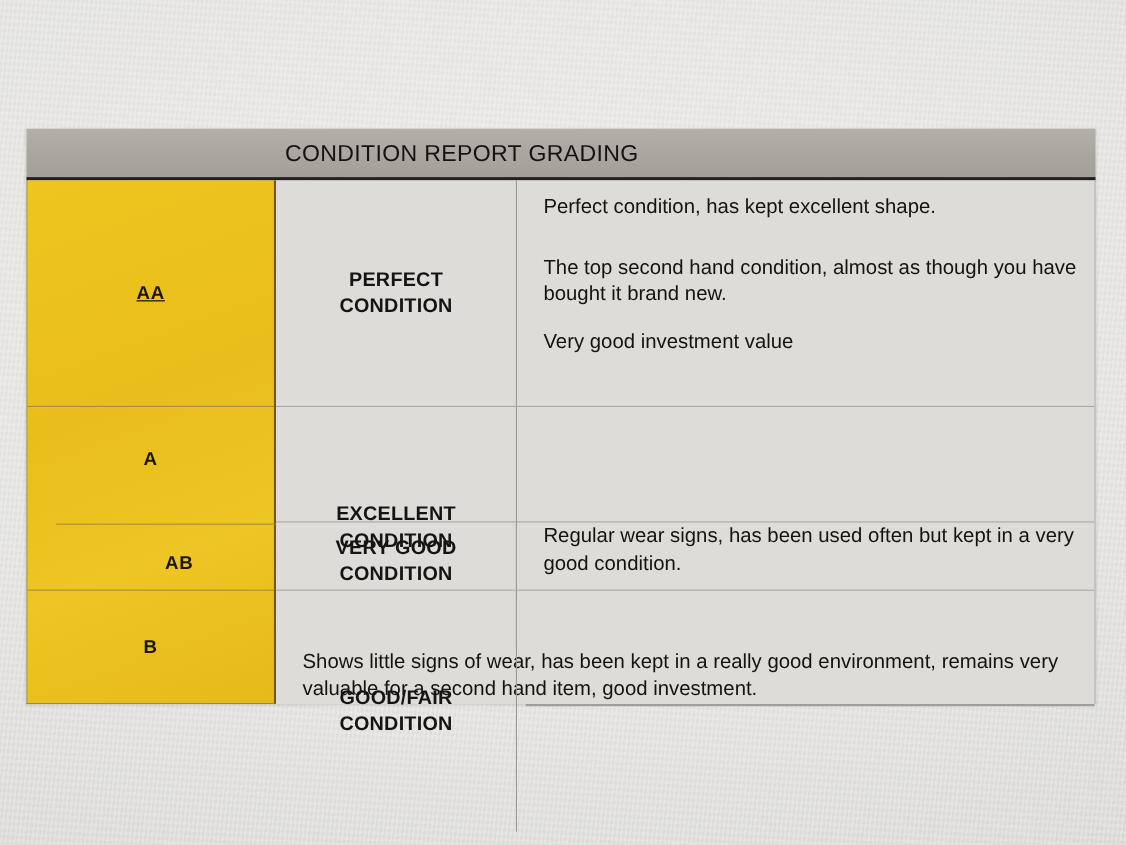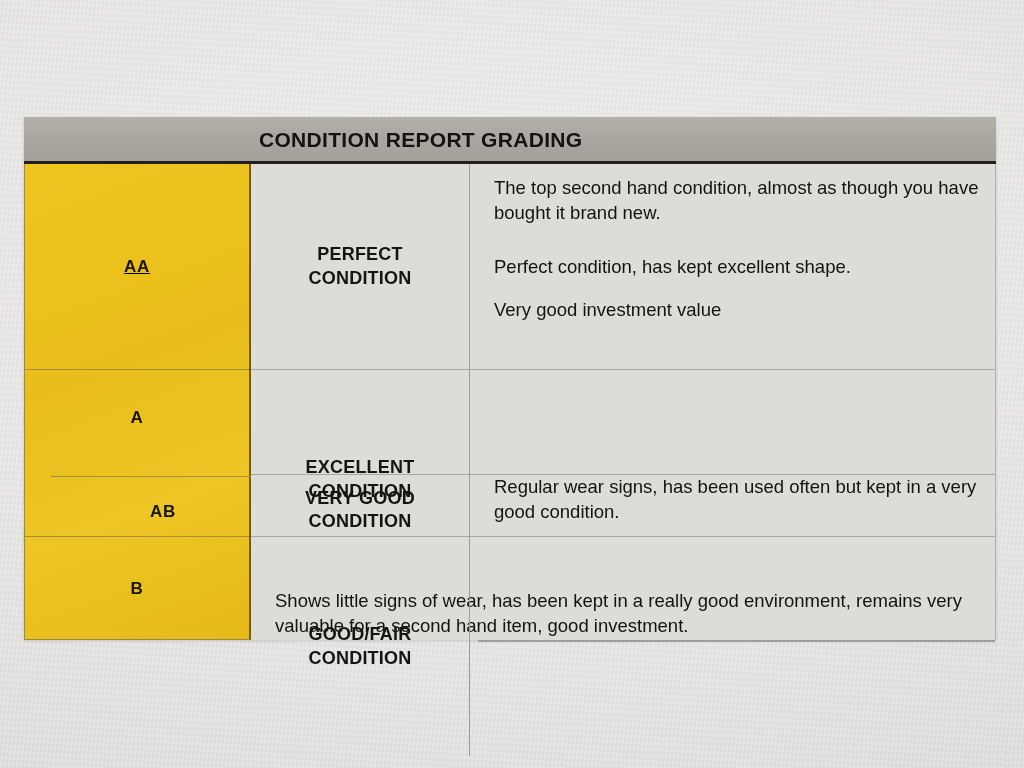--- a/index.html
+++ b/index.html
@@ -49,21 +49,21 @@
     height: 47px;
     background: linear-gradient(180deg, #b3b0a9 0%, #a9a69f 55%, #a3a099 100%);
     border-bottom: 3px solid #241f1c;
     box-sizing: border-box;
   }
   .table-header-title {
     position: absolute;
     left: 235px;
     top: 11px;
     font-size: 21px;
-    font-weight: bold;
+    font-weight: normal;
     letter-spacing: .3px;
     color: #16130f;
     white-space: nowrap;
   }
 
   .table-body {
     position: absolute;
     left: 0;
     top: 47px;
     width: 100%;
@@ -197,22 +197,22 @@
     </div>
 
     <div class="rows-col">
 
       <div class="row" id="row-aa" style="top:0;height:205px;">
         <div class="name-cell">
           <div class="name-text">PERFECT
 CONDITION</div>
         </div>
         <div class="desc-cell">
+          <div class="desc-para">Perfect condition, has kept excellent shape.</div>
           <div class="desc-para">The top second hand condition, almost as though you have bought it brand new.</div>
-          <div class="desc-para">Perfect condition, has kept excellent shape.</div>
           <div class="desc-para">Very good investment value</div>
         </div>
       </div>
 
       <div class="row" id="row-a" style="top:205px;height:96px;flex-direction:column;">
         <div class="name-cell">
           <div class="name-text">EXCELLENT
 CONDITION</div>
         </div>
         <div class="desc-cell">

